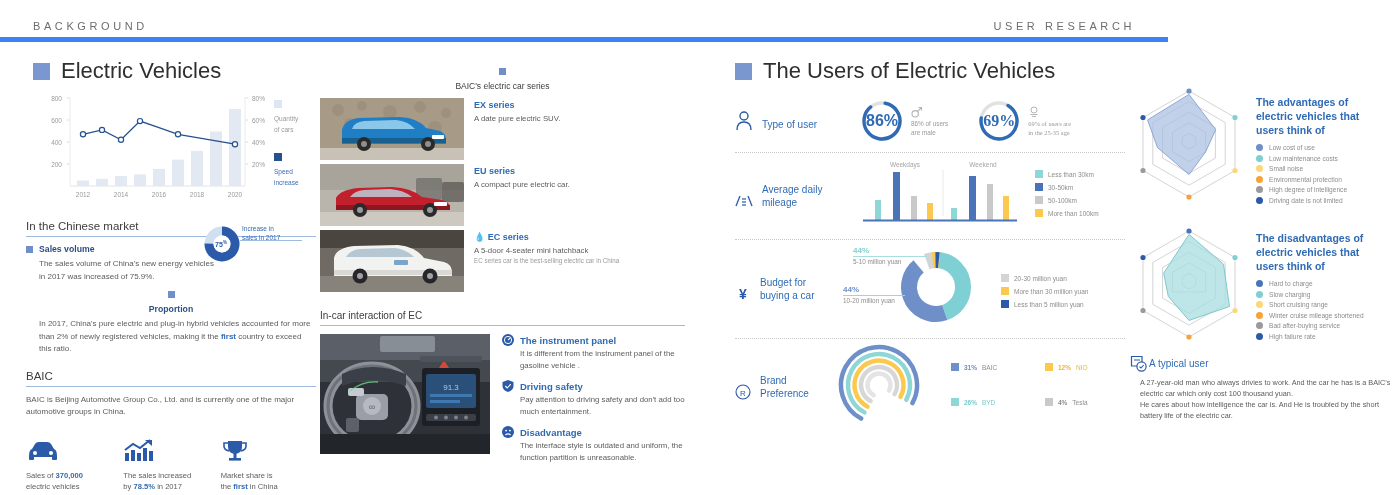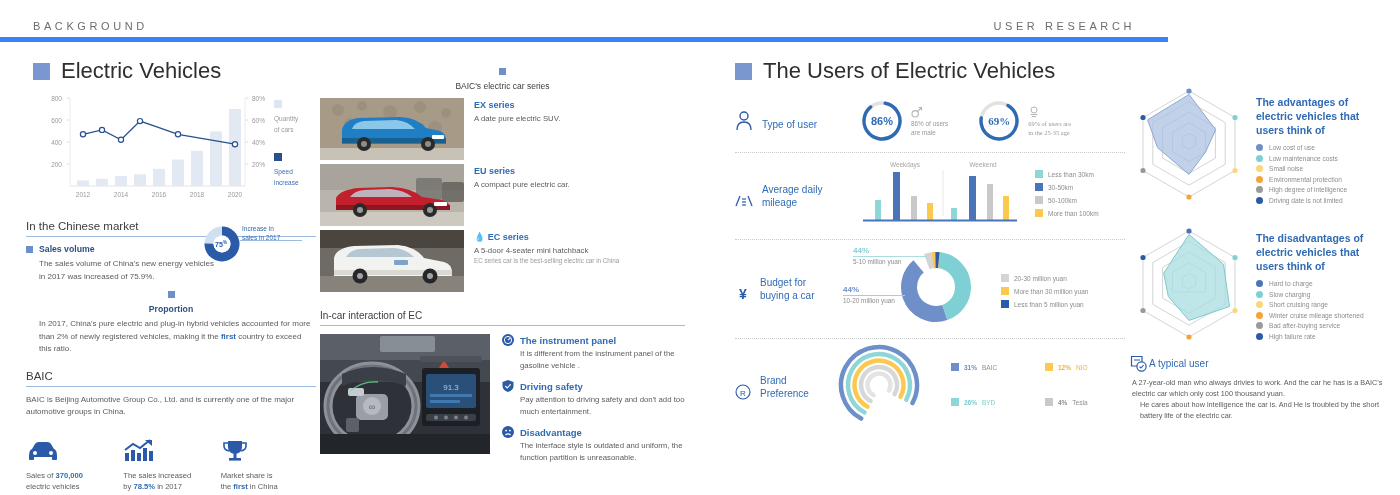--- a/index.html
+++ b/index.html
@@ -79,21 +79,21 @@
 
   
   #right-col { position: absolute; left: 735px; top: 90px; width: 390px; }
   .dotted { border-top: 1px dotted #c9c9c9; height: 0; }
   .rrow { display: flex; align-items: center; }
   .rlabel { width: 120px; display: flex; align-items: flex-end; gap: 9px; }
   .rlabel-tx { font-size: 10px; color: #2f6bb5; line-height: 13px; }
 
   .ring { position: relative; }
   .ring-val { position: absolute; inset: 0; display: flex; align-items: center;
-              justify-content: center; font-size: 11px; color: #2f6bb5; font-weight: bold; }
+              justify-content: center; font-size: 16px; color: #2f6bb5; font-weight: bold; }
   .ring-desc { font-size: 6.4px; color: #9a9a9a; line-height: 9px; }
 
   .lg-item { display: flex; align-items: center; gap: 5px; margin-bottom: 5px; }
   .lg-sw { width: 8px; height: 8px; flex: none; }
   .lg-tx { font-size: 6.5px; color: #8d8d8d; white-space: nowrap; }
 
   
   #far-col { position: absolute; left: 1130px; top: 85px; width: 270px; }
   .radar-blk { display: flex; gap: 8px; }
   .rd-title { font-size: 10.5px; color: #2f6bb5; font-weight: bold; line-height: 14px; margin-bottom: 7px; }
@@ -749,18 +749,18 @@
     <div style="margin-top:4px;">
       <div class="tu-head">
         <svg width="17" height="17" viewBox="0 0 17 17">
           <path d="M1.5 1.5 H12 V11 H1.5 Z" fill="none" stroke="#2b5aa8" stroke-width="1.2"></path>
           <line x1="4" y1="5" x2="10" y2="5" stroke="#2b5aa8" stroke-width="1"></line>
           <circle cx="11.5" cy="11.5" r="4.6" fill="#ffffff" stroke="#2b5aa8" stroke-width="1.2"></circle>
           <path d="M9.5 11.6 L11 13 L13.7 10" stroke="#2b5aa8" stroke-width="1.1" fill="none"></path>
         </svg>
         <span class="tu-title">A typical user</span>
       </div>
-      <div class="tu-body" style="margin-left:2px;">A 27-year-old man who always drivies to work. And the car he has is a BAIC's electric car which only cost 100 thousand yuan.</div>
+      <div class="tu-body" style="margin-left:10px;">A 27-year-old man who always drivies to work. And the car he has is a BAIC's electric car which only cost 100 thousand yuan.</div>
       <div class="tu-body" style="margin-left:10px;">He cares about how intelligence the car is. And He is troubled by the short battery life of the electric car.</div>
     </div>
   </div>
 
 </div>
 
 </body></html>

